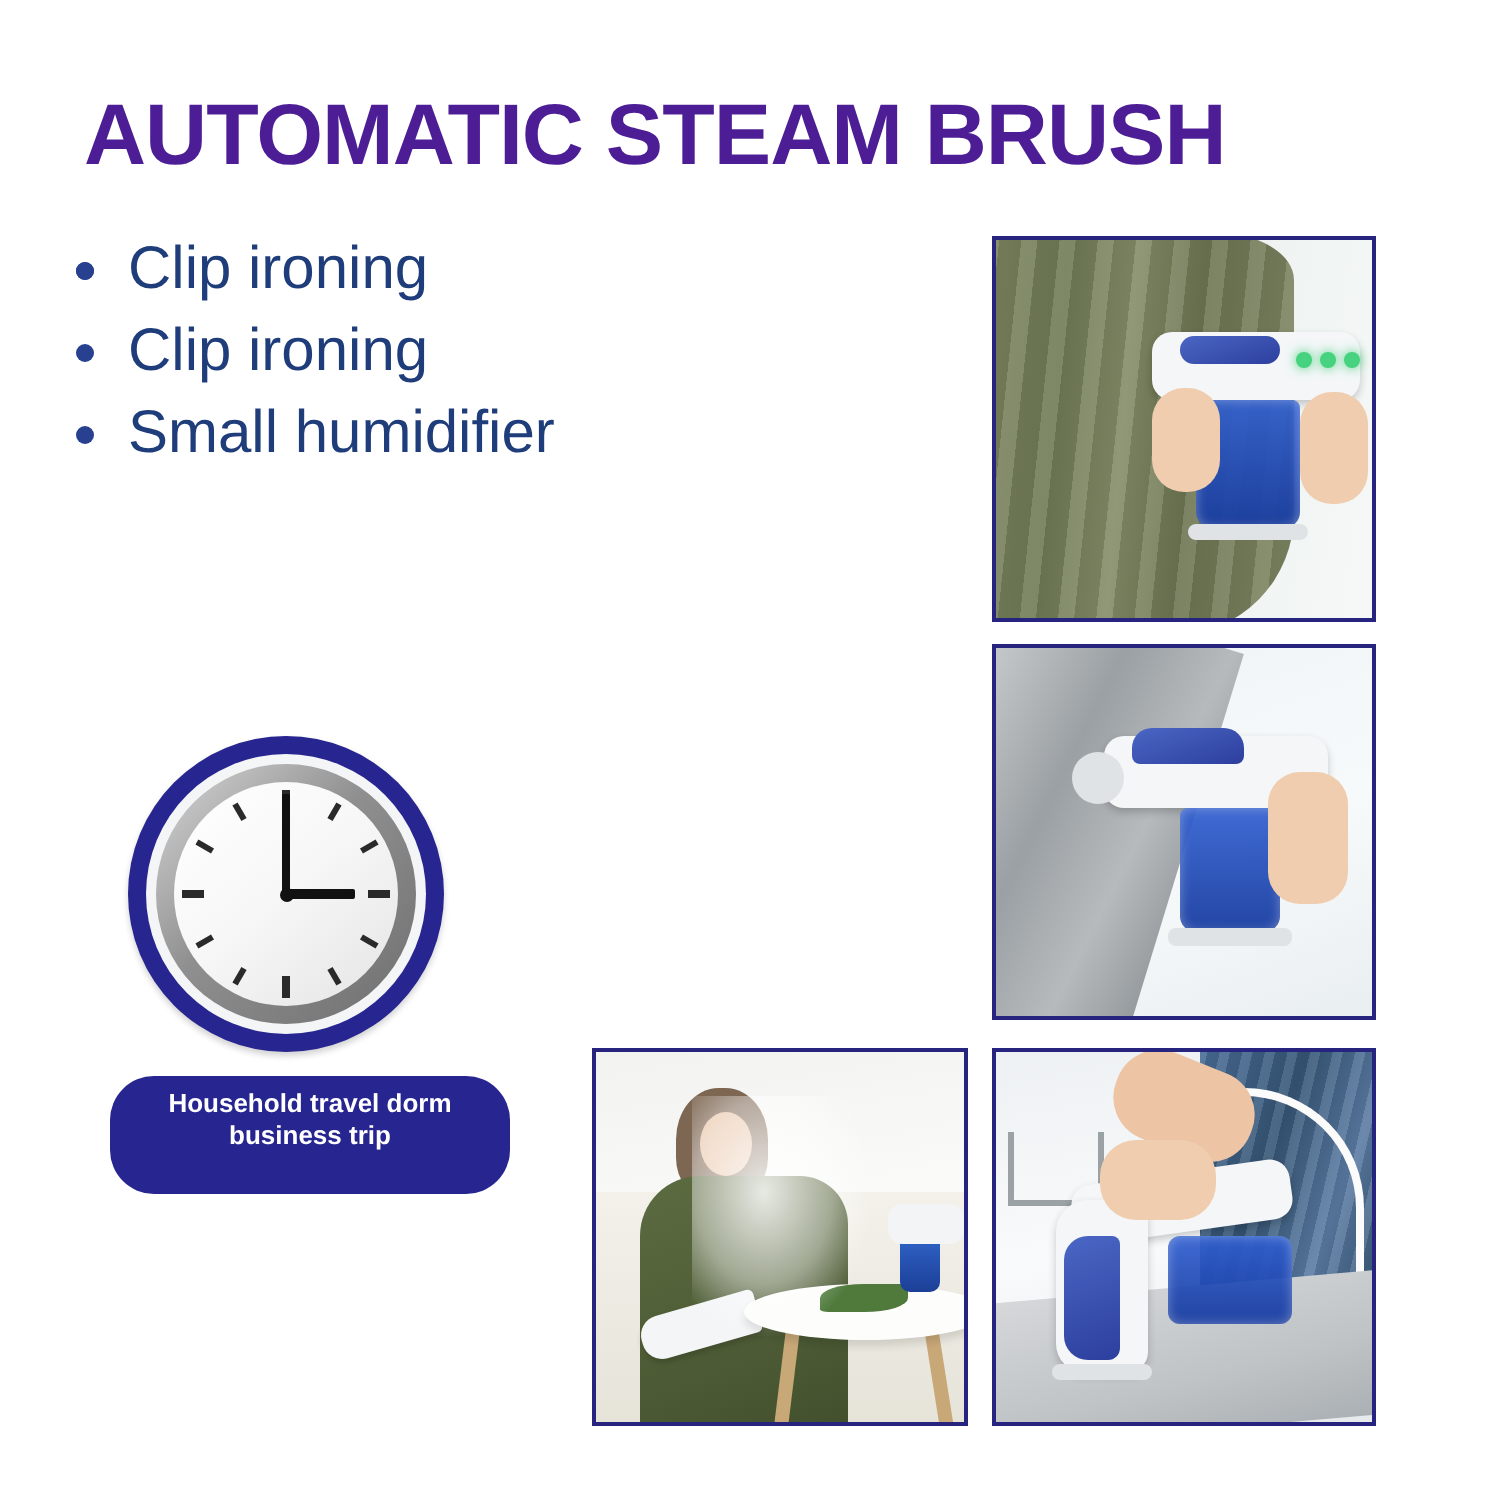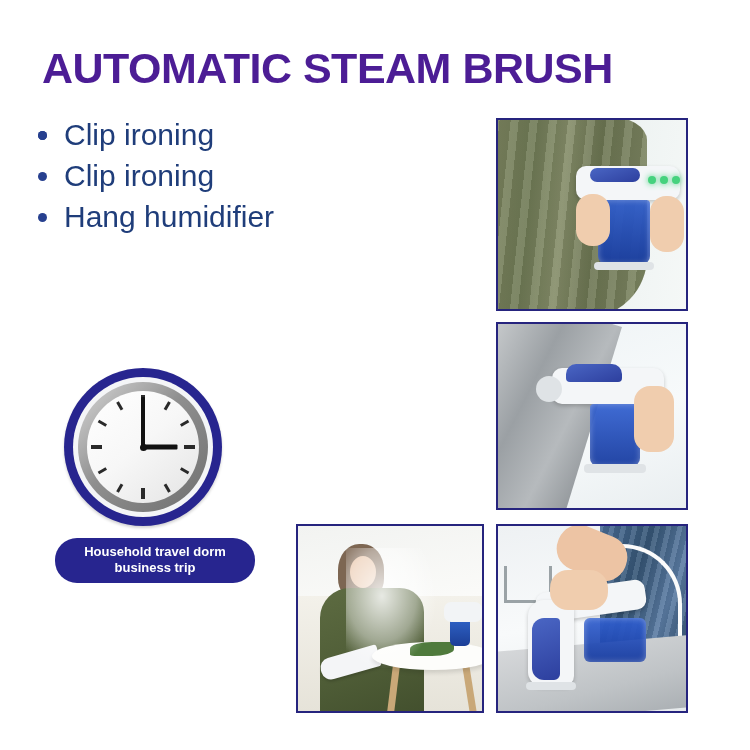--- a/index.html
+++ b/index.html
@@ -153,21 +153,21 @@
     height: 7px;
     margin: -3.5px 0 0 -3.5px;
     background: #111111;
     border-radius: 50%;
   }
   .badge {
     position: absolute;
     left: 0;
     top: 170px;
     width: 200px;
-    padding: 6px 0 7px;
+    padding: 6px 0 21px;
     background: #27258f;
     border-radius: 22px;
     color: #ffffff;
     font-size: 13px;
     font-weight: bold;
     line-height: 16px;
     text-align: center;
     box-sizing: border-box;
   }
 
@@ -260,21 +260,21 @@
   <li class="feature-item">
     <span class="bullet"></span>
     <span>Clip ironing</span>
   </li>
   <li class="feature-item">
     <span class="bullet"></span>
     <span>Clip ironing</span>
   </li>
   <li class="feature-item">
     <span class="bullet"></span>
-    <span>Hang humidifier</span>
+    <span>Small humidifier</span>
   </li>
 </ul>
 
 <div class="clock-block">
   <div class="clock">
     <div class="clock-gap">
       <div class="clock-bezel">
         <div class="clock-face">
           <div class="tick major" style="transform:rotate(0deg)"></div>
           <div class="tick" style="transform:rotate(30deg)"></div>

